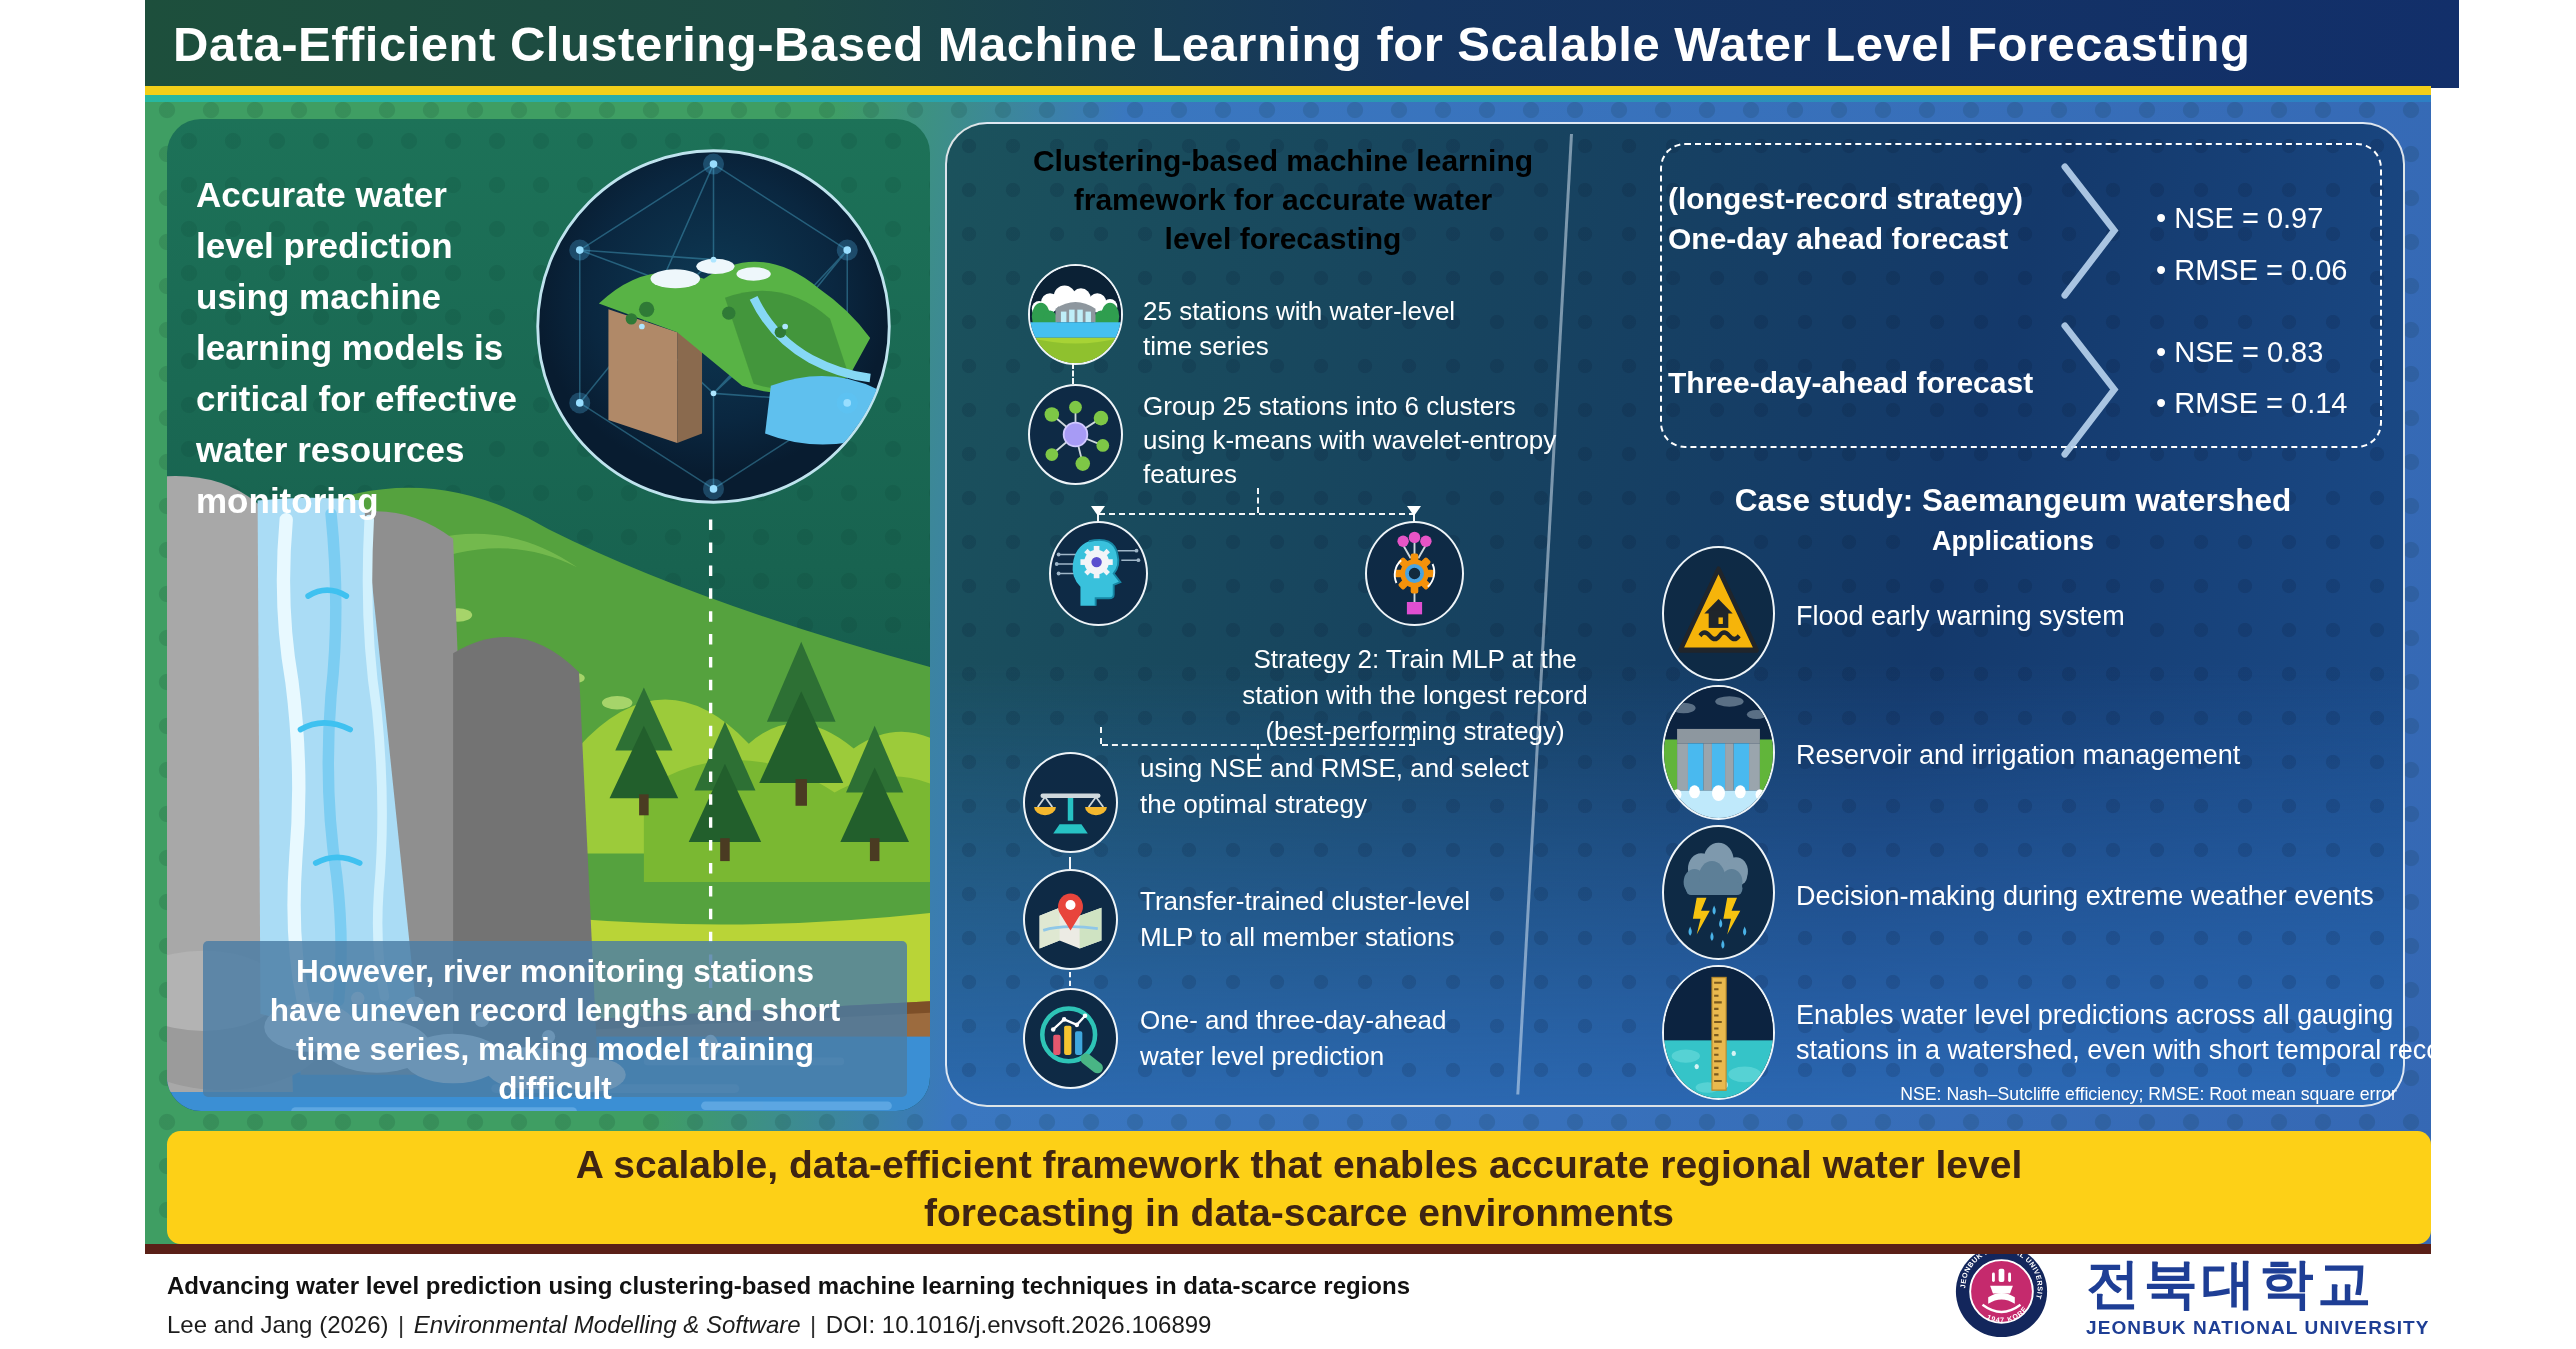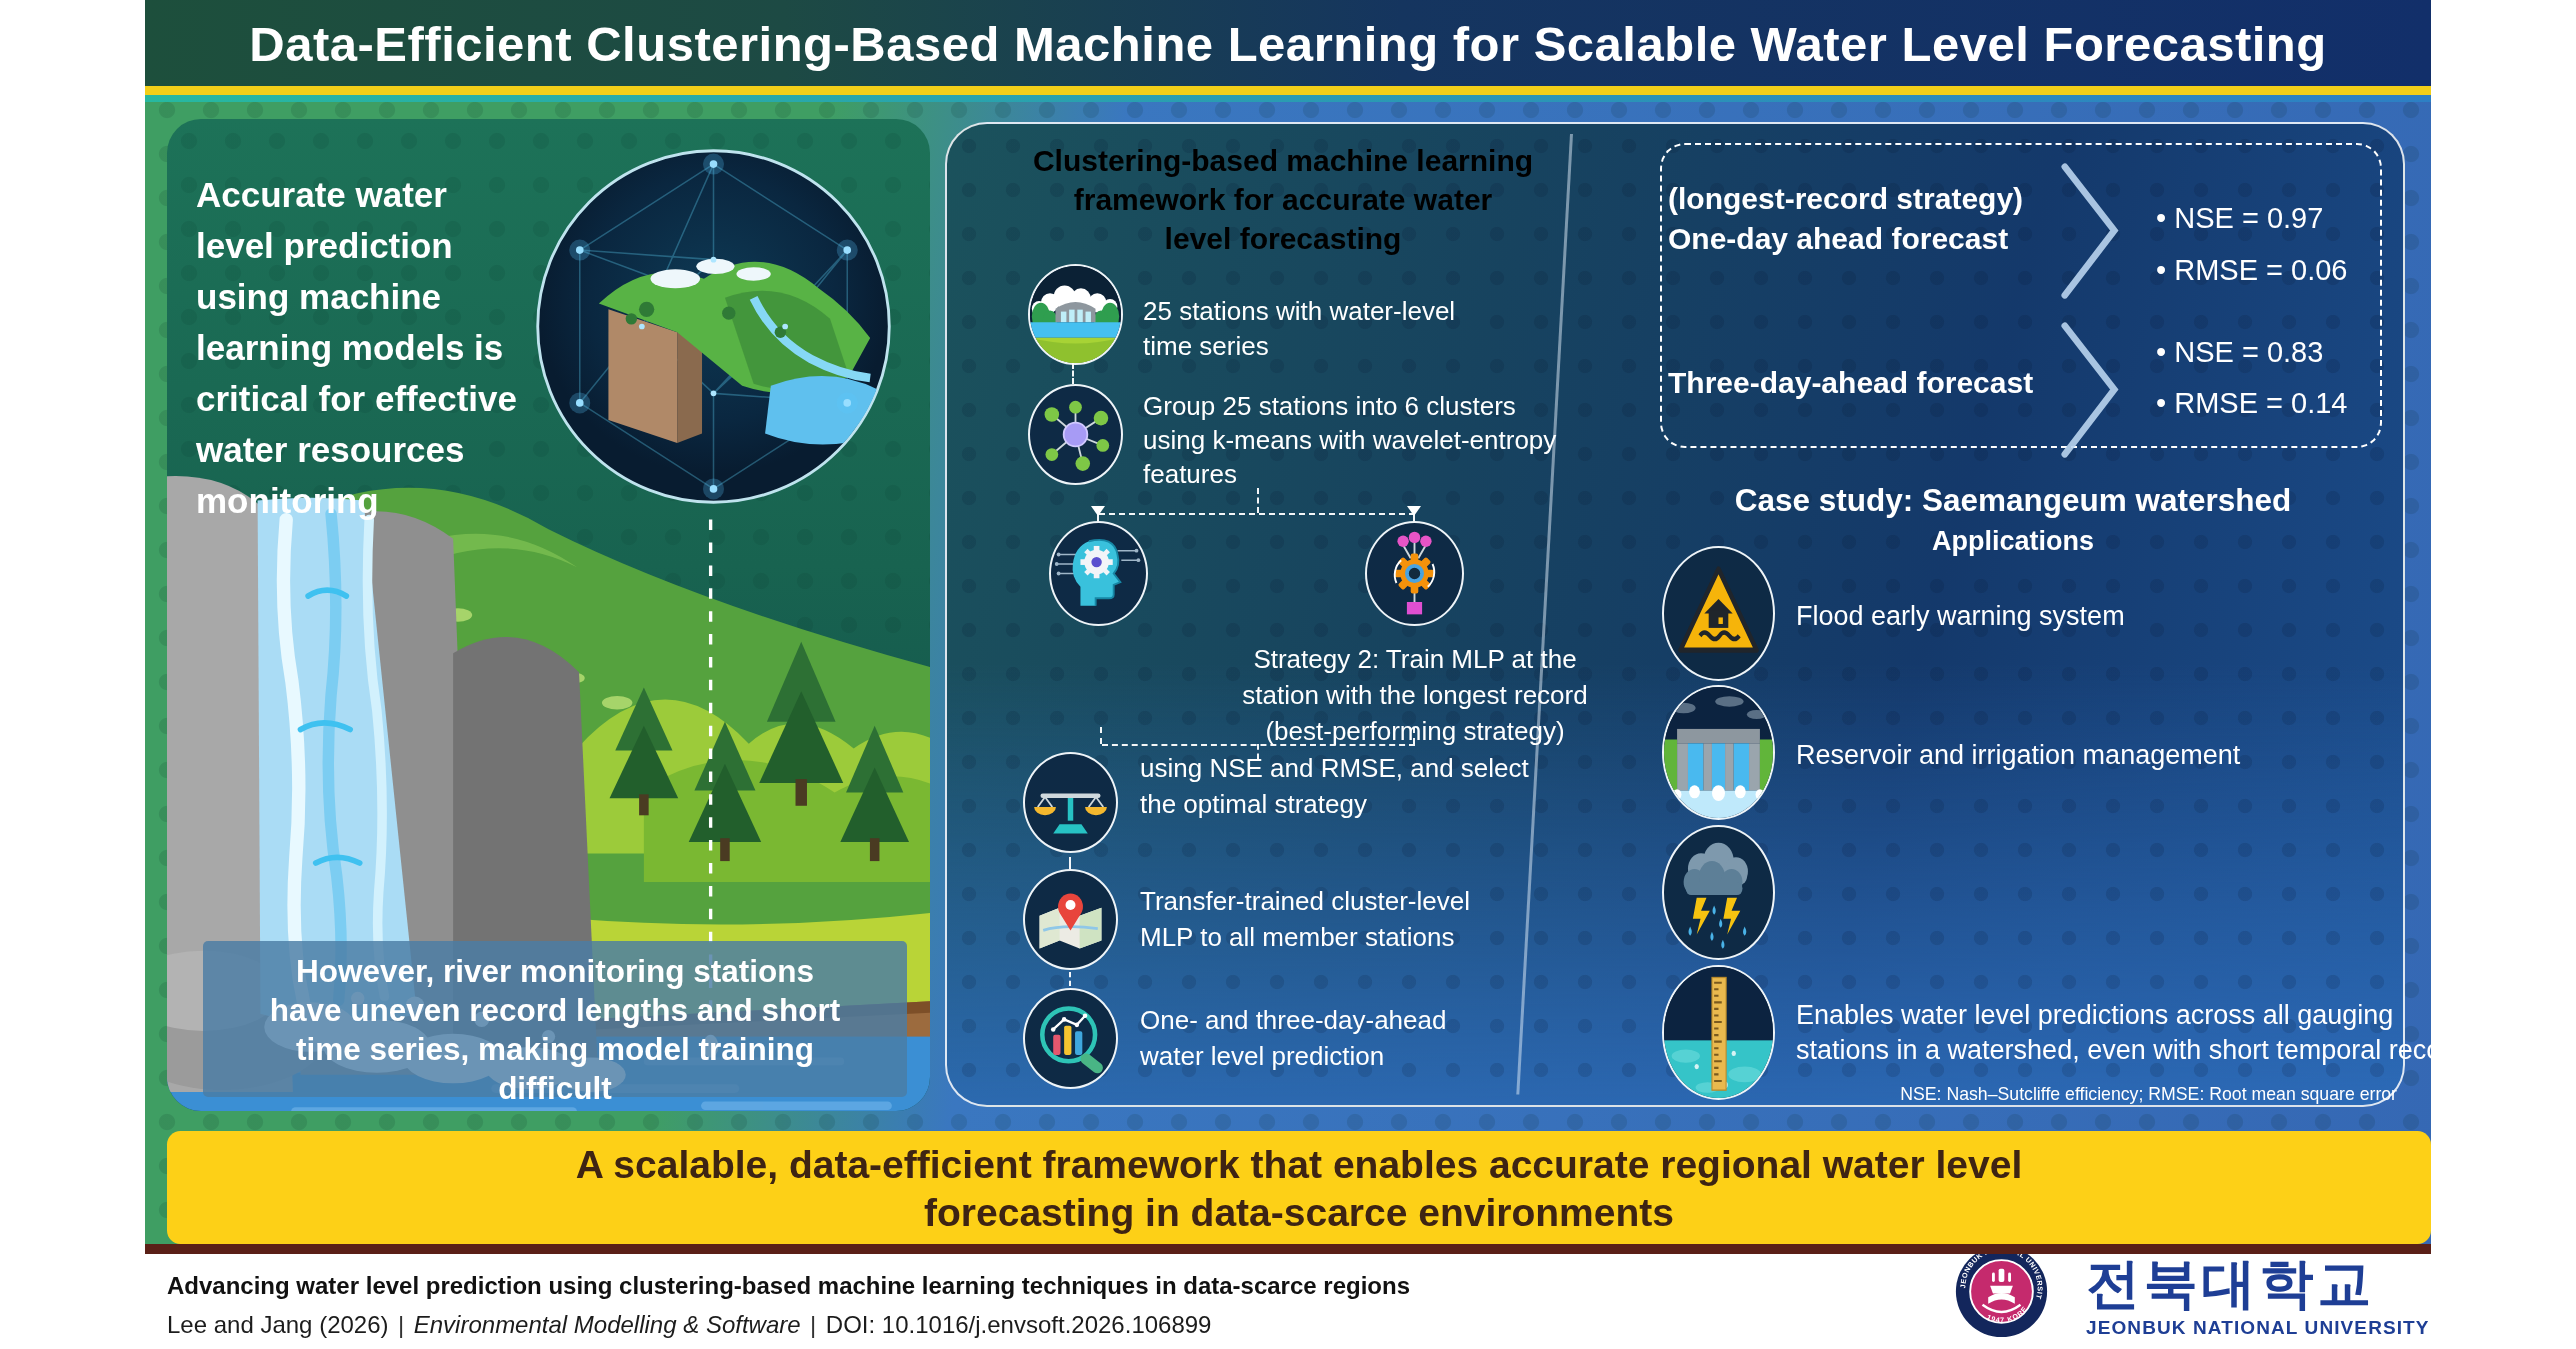--- a/index.html
+++ b/index.html
@@ -8,21 +8,21 @@
   .abs{position:absolute;}
   
   .main-bg{left:145px;top:0;width:2286px;height:1254px;
     background-image:
       radial-gradient(rgba(5,35,30,0.13) 7.6px, transparent 8.6px),
       linear-gradient(100deg,#3f9e63 0%, #3f9e63 28%, #3a77c0 40%, #3568b4 100%);
     background-size:44px 44px, 100% 100%;}
   
   .header{left:145px;top:0;width:2286px;height:88px;
     background:linear-gradient(90deg,#1d4f3c 0%, #1d4a44 28%, #15355f 55%, #122f6a 100%);
-    display:flex;align-items:center;justify-content:center;}
+    display:flex;align-items:center;padding-left:28px;}
   .header-title{color:#fff;font-weight:bold;font-size:49px;letter-spacing:0.5px;}
   .gold-line{left:145px;top:86px;width:2286px;height:9.5px;background:#f2cf19;}
   .teal-line{left:145px;top:95px;width:2286px;height:6.7px;
     background:linear-gradient(90deg,#27b8a0,#2d7fc4);}
   
   .left-panel{left:167px;top:119px;width:763px;height:992px;border-radius:34px;overflow:hidden;
     background-image:
       radial-gradient(rgba(0,40,30,0.10) 7.6px, transparent 8.6px),
       linear-gradient(180deg,#1d7258 0%, #186350 45%, #11484a 100%);
     background-size:44px 44px,100% 100%;}
@@ -533,20 +533,24 @@
       <path d="M58 54 h9 l-5 10 h8 l-12 18 3.5 -12 h-7 z" fill="#f6c310"></path>
       <g fill="#4ab3e8">
         <path d="M46 60 q3 5 0 7 q-3 -2 0 -7z"></path>
           <path d="M52 70 q3 5 0 7 q-3 -2 0 -7z"></path>
         <path d="M44 80 q3 5 0 7 q-3 -2 0 -7z"></path>
           <path d="M54 86 q3 5 0 7 q-3 -2 0 -7z"></path>
         <path d="M24 76 q3 5 0 7 q-3 -2 0 -7z"></path>
           <path d="M74 76 q3 5 0 7 q-3 -2 0 -7z"></path>
       </g>
     </svg>
+  </div>
+  <div class="abs app-text" style="left:1796px;top:879px;">
+    <div>Decision-making during extreme weather events</div>
+    <div></div>
   </div>
 
   <div class="abs circ" style="left:1662px;top:965px;width:113px;height:135px;">
     <svg viewBox="0 0 100 100" preserveAspectRatio="none">
       <rect width="100" height="56" fill="#0c2340"></rect>
       <rect y="56" width="100" height="44" fill="#35c4c8"></rect>
       <g fill="#66d9d9" opacity="0.7">
           <ellipse cx="20" cy="68" rx="13" ry="5"></ellipse>
           <ellipse cx="74" cy="82" rx="15" ry="6"></ellipse>
           <ellipse cx="40" cy="92" rx="11" ry="4"></ellipse>

